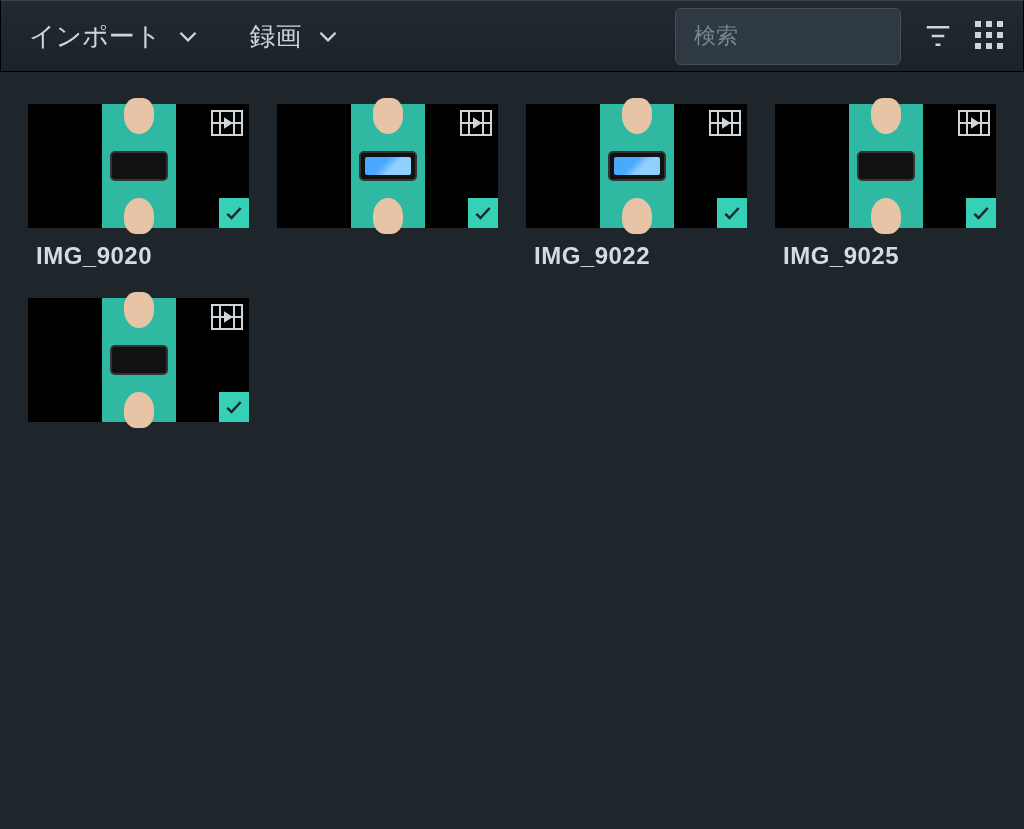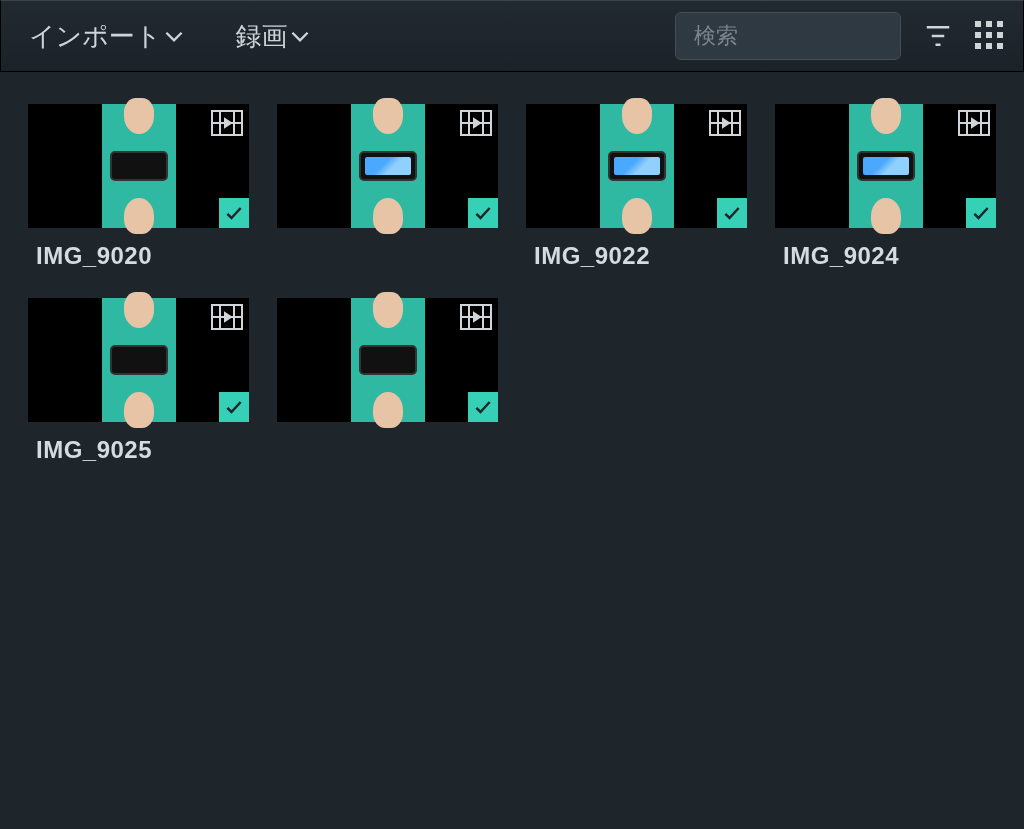--- a/index.html
+++ b/index.html
@@ -17,39 +17,40 @@
     display: flex;
     align-items: center;
     padding: 0 18px;
     background: linear-gradient(#222a31, #1b2228);
     border: 1px solid #000;
     border-top-color: #3a444d;
   }
   .menu-btn {
     display: flex;
     align-items: center;
+    gap: 14px;
     font-size: 26px;
     font-weight: 500;
     color: #cfd4d9;
     cursor: pointer;
     padding: 6px 10px;
     margin-right: 28px;
   }
   .chevron {
     width: 26px; height: 26px;
   }
   .chevron svg { width: 100%; height: 100%; stroke: #cfd4d9; stroke-width: 2.2; fill: none; }
 
   .spacer { flex: 1; }
 
   .search {
     display: flex;
     align-items: center;
     width: 226px;
-    height: 48px;
+    height: 57px;
     background: #2f3941;
     border: 1px solid #444e57;
     border-radius: 6px;
     padding: 0 10px;
     gap: 8px;
   }
   .search .icon { width: 22px; height: 22px; }
   .search .icon svg { width:100%; height:100%; stroke:#7b858e; stroke-width:2; fill:none; }
   .search input {
     flex: 1;
@@ -275,44 +276,20 @@
       </div>
       <div class="check-badge">
         <svg viewBox="0 0 24 24">
             <polyline points="4 13 9 18 20 6"></polyline>
           </svg>
       </div>
     </div>
     <div class="item-label">IMG_9022</div>
   </div>
 
-  <div class="gallery-item">
-    <div class="thumb">
-      <div class="thumb-inner">
-        <div class="hand top"></div>
-        <div class="phone screen-lit"></div>
-        <div class="hand bottom"></div>
-      </div>
-      <div class="video-badge">
-        <svg viewBox="0 0 32 26">
-            <rect x="1" y="1" width="30" height="24"></rect>
-            <line x1="9" y1="1" x2="9" y2="25"></line>
-            <line x1="23" y1="1" x2="23" y2="25"></line>
-            <line x1="1" y1="13" x2="31" y2="13"></line>
-            <polygon points="14,9 14,17 20,13" fill="#d0d5da"></polygon>
-          </svg>
-      </div>
-      <div class="check-badge">
-        <svg viewBox="0 0 24 24">
-            <polyline points="4 13 9 18 20 6"></polyline>
-          </svg>
-      </div>
-    </div>
-    <div class="item-label">IMG_9024</div>
-  </div>
 
   <div class="gallery-item">
     <div class="thumb">
       <div class="thumb-inner">
         <div class="hand top"></div>
         <div class="phone"></div>
         <div class="hand bottom"></div>
       </div>
       <div class="video-badge">
         <svg viewBox="0 0 32 26">

